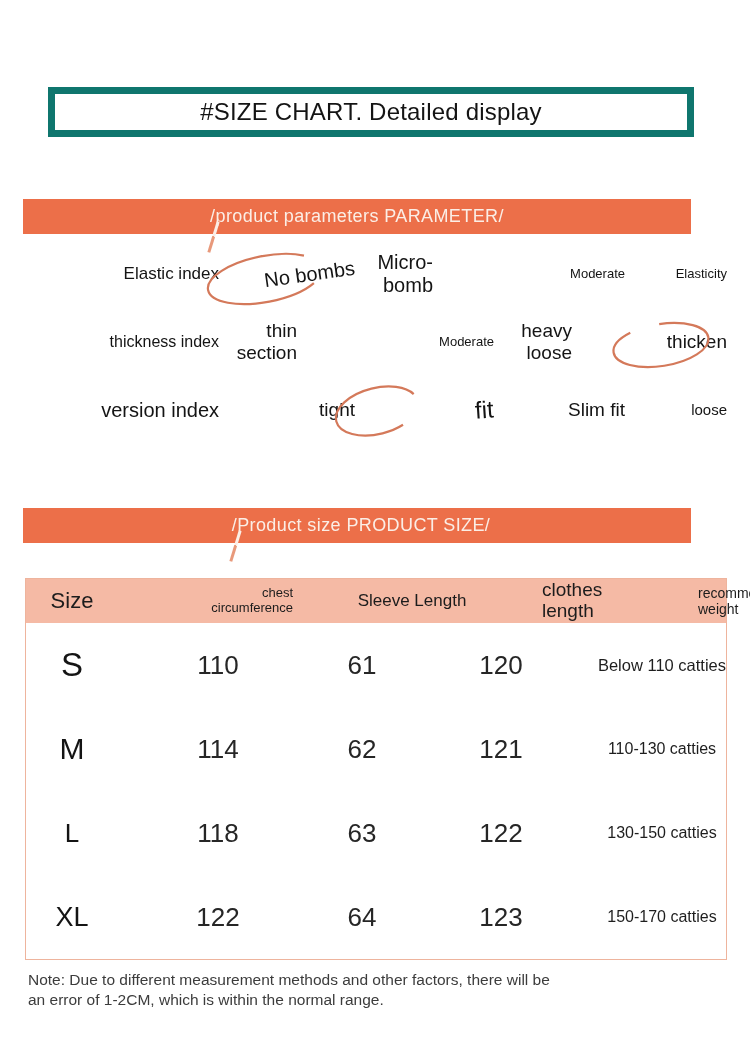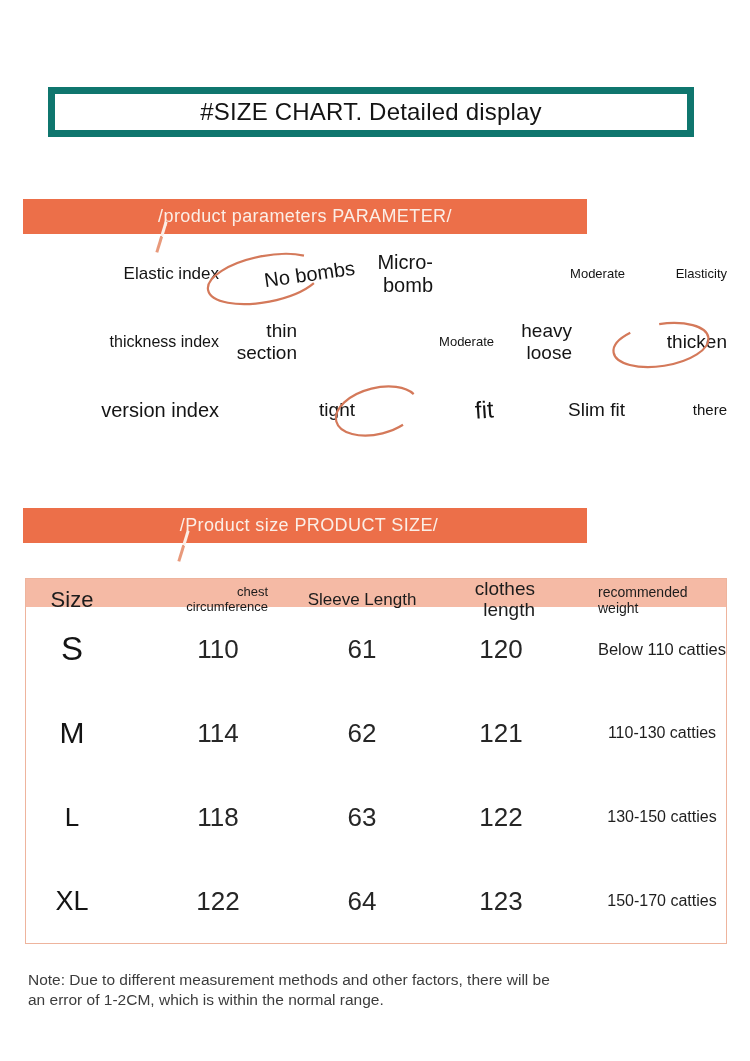--- a/index.html
+++ b/index.html
@@ -18,21 +18,21 @@
     width: 646px; height: 50px;
     border: 7px solid #0f766e;
     background: #ffffff;
     display: flex; align-items: center; justify-content: center;
     font-size: 24px; font-weight: 500; letter-spacing: 0.2px;
   }
 
   
   .banner {
     position: absolute; left: 23px;
-    width: 564px; height: 35px;
+    width: 668px; height: 35px;
     background: #ec6f49;
     display: flex; align-items: center; justify-content: center;
     overflow: visible;
   }
   .banner-1 { top: 199px; }
   .banner-2 { top: 508px; padding-left: 8px; }
   .banner-text-wrap { position: relative; display: inline-block; }
   .banner-label {
     font-size: 18px; color: #fbeee6; letter-spacing: 0.4px; white-space: nowrap;
   }
@@ -69,30 +69,31 @@
   .fit-text { font-size: 24px; font-weight: 500; display: inline-block; transform: rotate(-4deg); }
 
   
   .size-table {
     position: absolute; left: 25px; top: 578px;
     width: 702px;
     border: 1px solid #eeb49d;
     background: #ffffff;
   }
   .t-head {
-    height: 28px; background: #f5baa5;
+    height: 44px; background: #f5baa5;
     display: grid;
     grid-template-columns: 92px 200px 88px 190px 132px;
     align-items: center; justify-items: center;
     color: #1c1c1c;
+    gap: 25px;
   }
   .th-size { font-size: 22px; }
   .th-chest { font-size: 13px; text-align: right; width: 100px; line-height: 1.15; }
   .th-sleeve { font-size: 17px; white-space: nowrap; }
-  .th-clothes { font-size: 19px; text-align: right; width: 68px; line-height: 1.1; }
+  .th-clothes { font-size: 19px; text-align: left; width: 68px; line-height: 1.1; }
   .th-weight { font-size: 14px; text-align: left; width: 128px; line-height: 1.15; }
   .t-row {
     height: 84px;
     display: grid;
     grid-template-columns: 92px 200px 88px 190px 132px;
     align-items: center; justify-items: center;
   }
   .c-num { font-size: 26px; color: #262626; }
   .c-size { font-size: 28px; }
   .t-row.r0 .c-size { font-size: 33px; }
@@ -154,21 +155,21 @@
   <div class="param-row row-3">
     <span class="param-label">version index</span>
     <span class="opt mid">tight</span>
     <span class="opt-wrap">
       <svg class="circle-svg circle-fit" width="96" height="62" viewBox="0 0 96 62">
         <ellipse cx="48" cy="30" rx="42" ry="23" fill="none" stroke="#d4795a" stroke-width="2.2" stroke-dasharray="170 35" stroke-dashoffset="-30" transform="rotate(-14 48 30)"></ellipse>
       </svg>
       <span class="fit-text">fit</span>
     </span>
     <span class="opt mid">Slim fit</span>
-    <span class="opt small">there</span>
+    <span class="opt small">loose</span>
   </div>
 
 </div>
 
 <div class="banner banner-2">
   <span class="banner-text-wrap">
     <span class="banner-label">/Product size PRODUCT SIZE/</span>
     <i class="slash-tail"></i>
   </span>
 </div>

